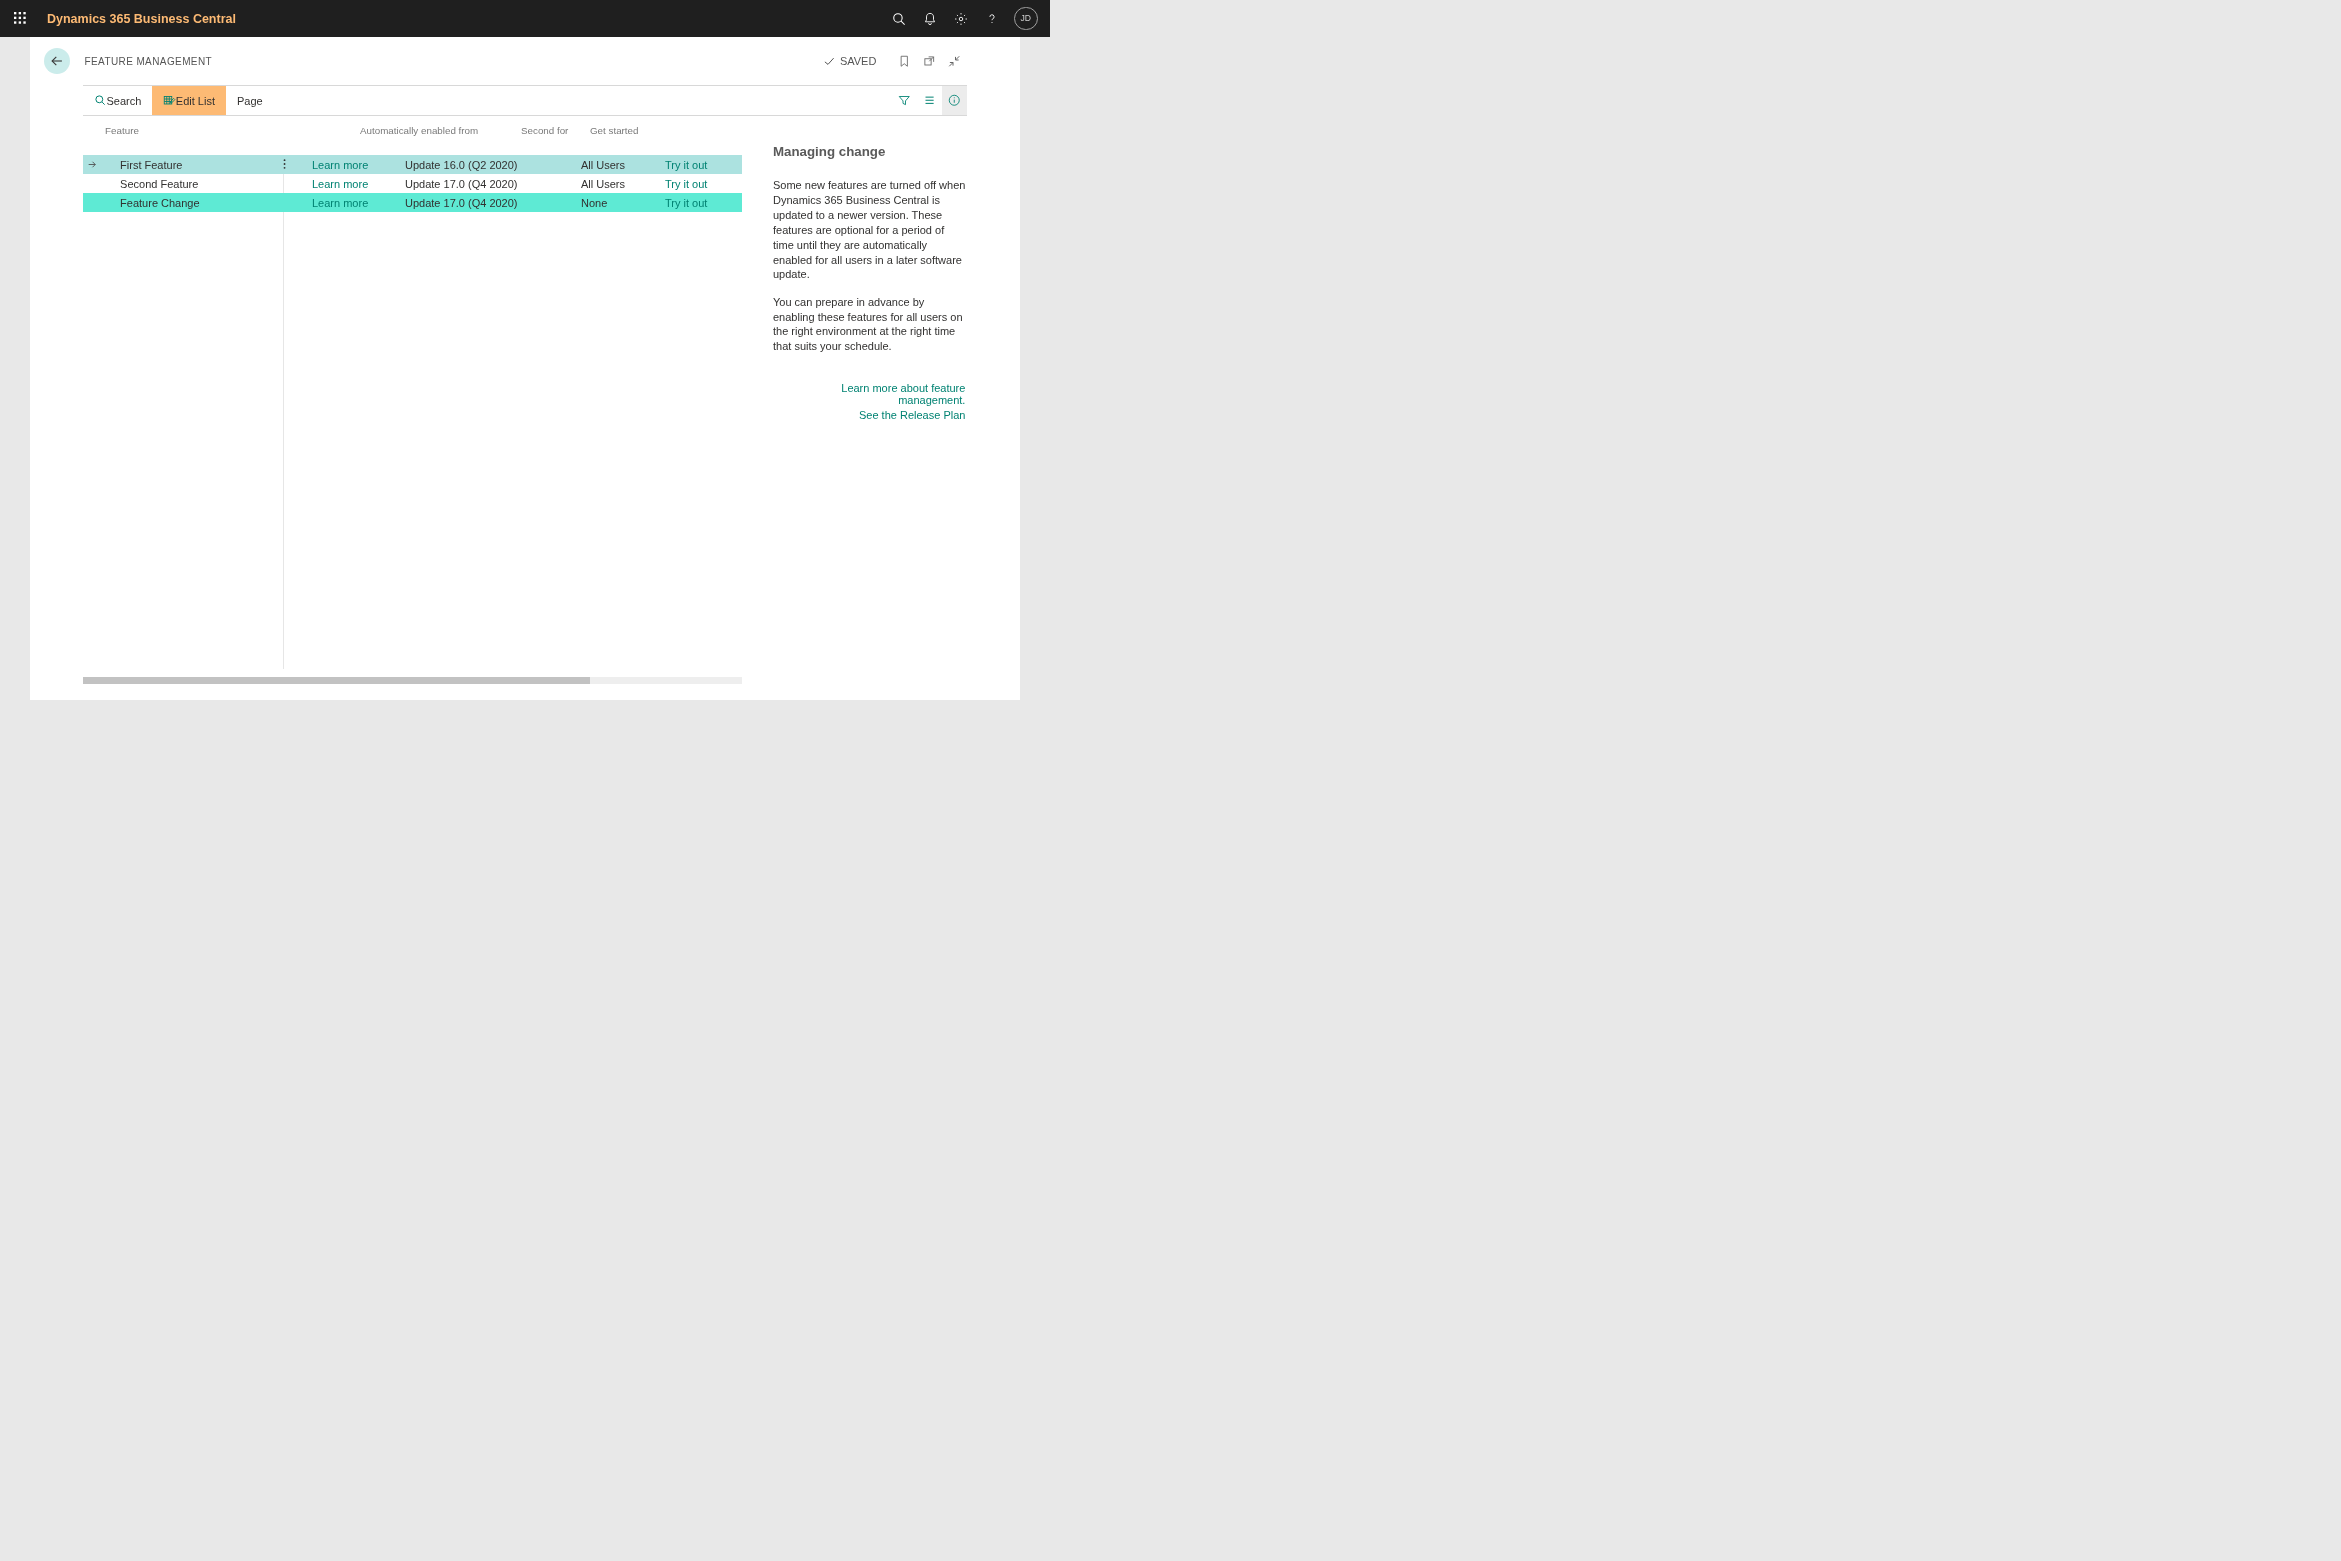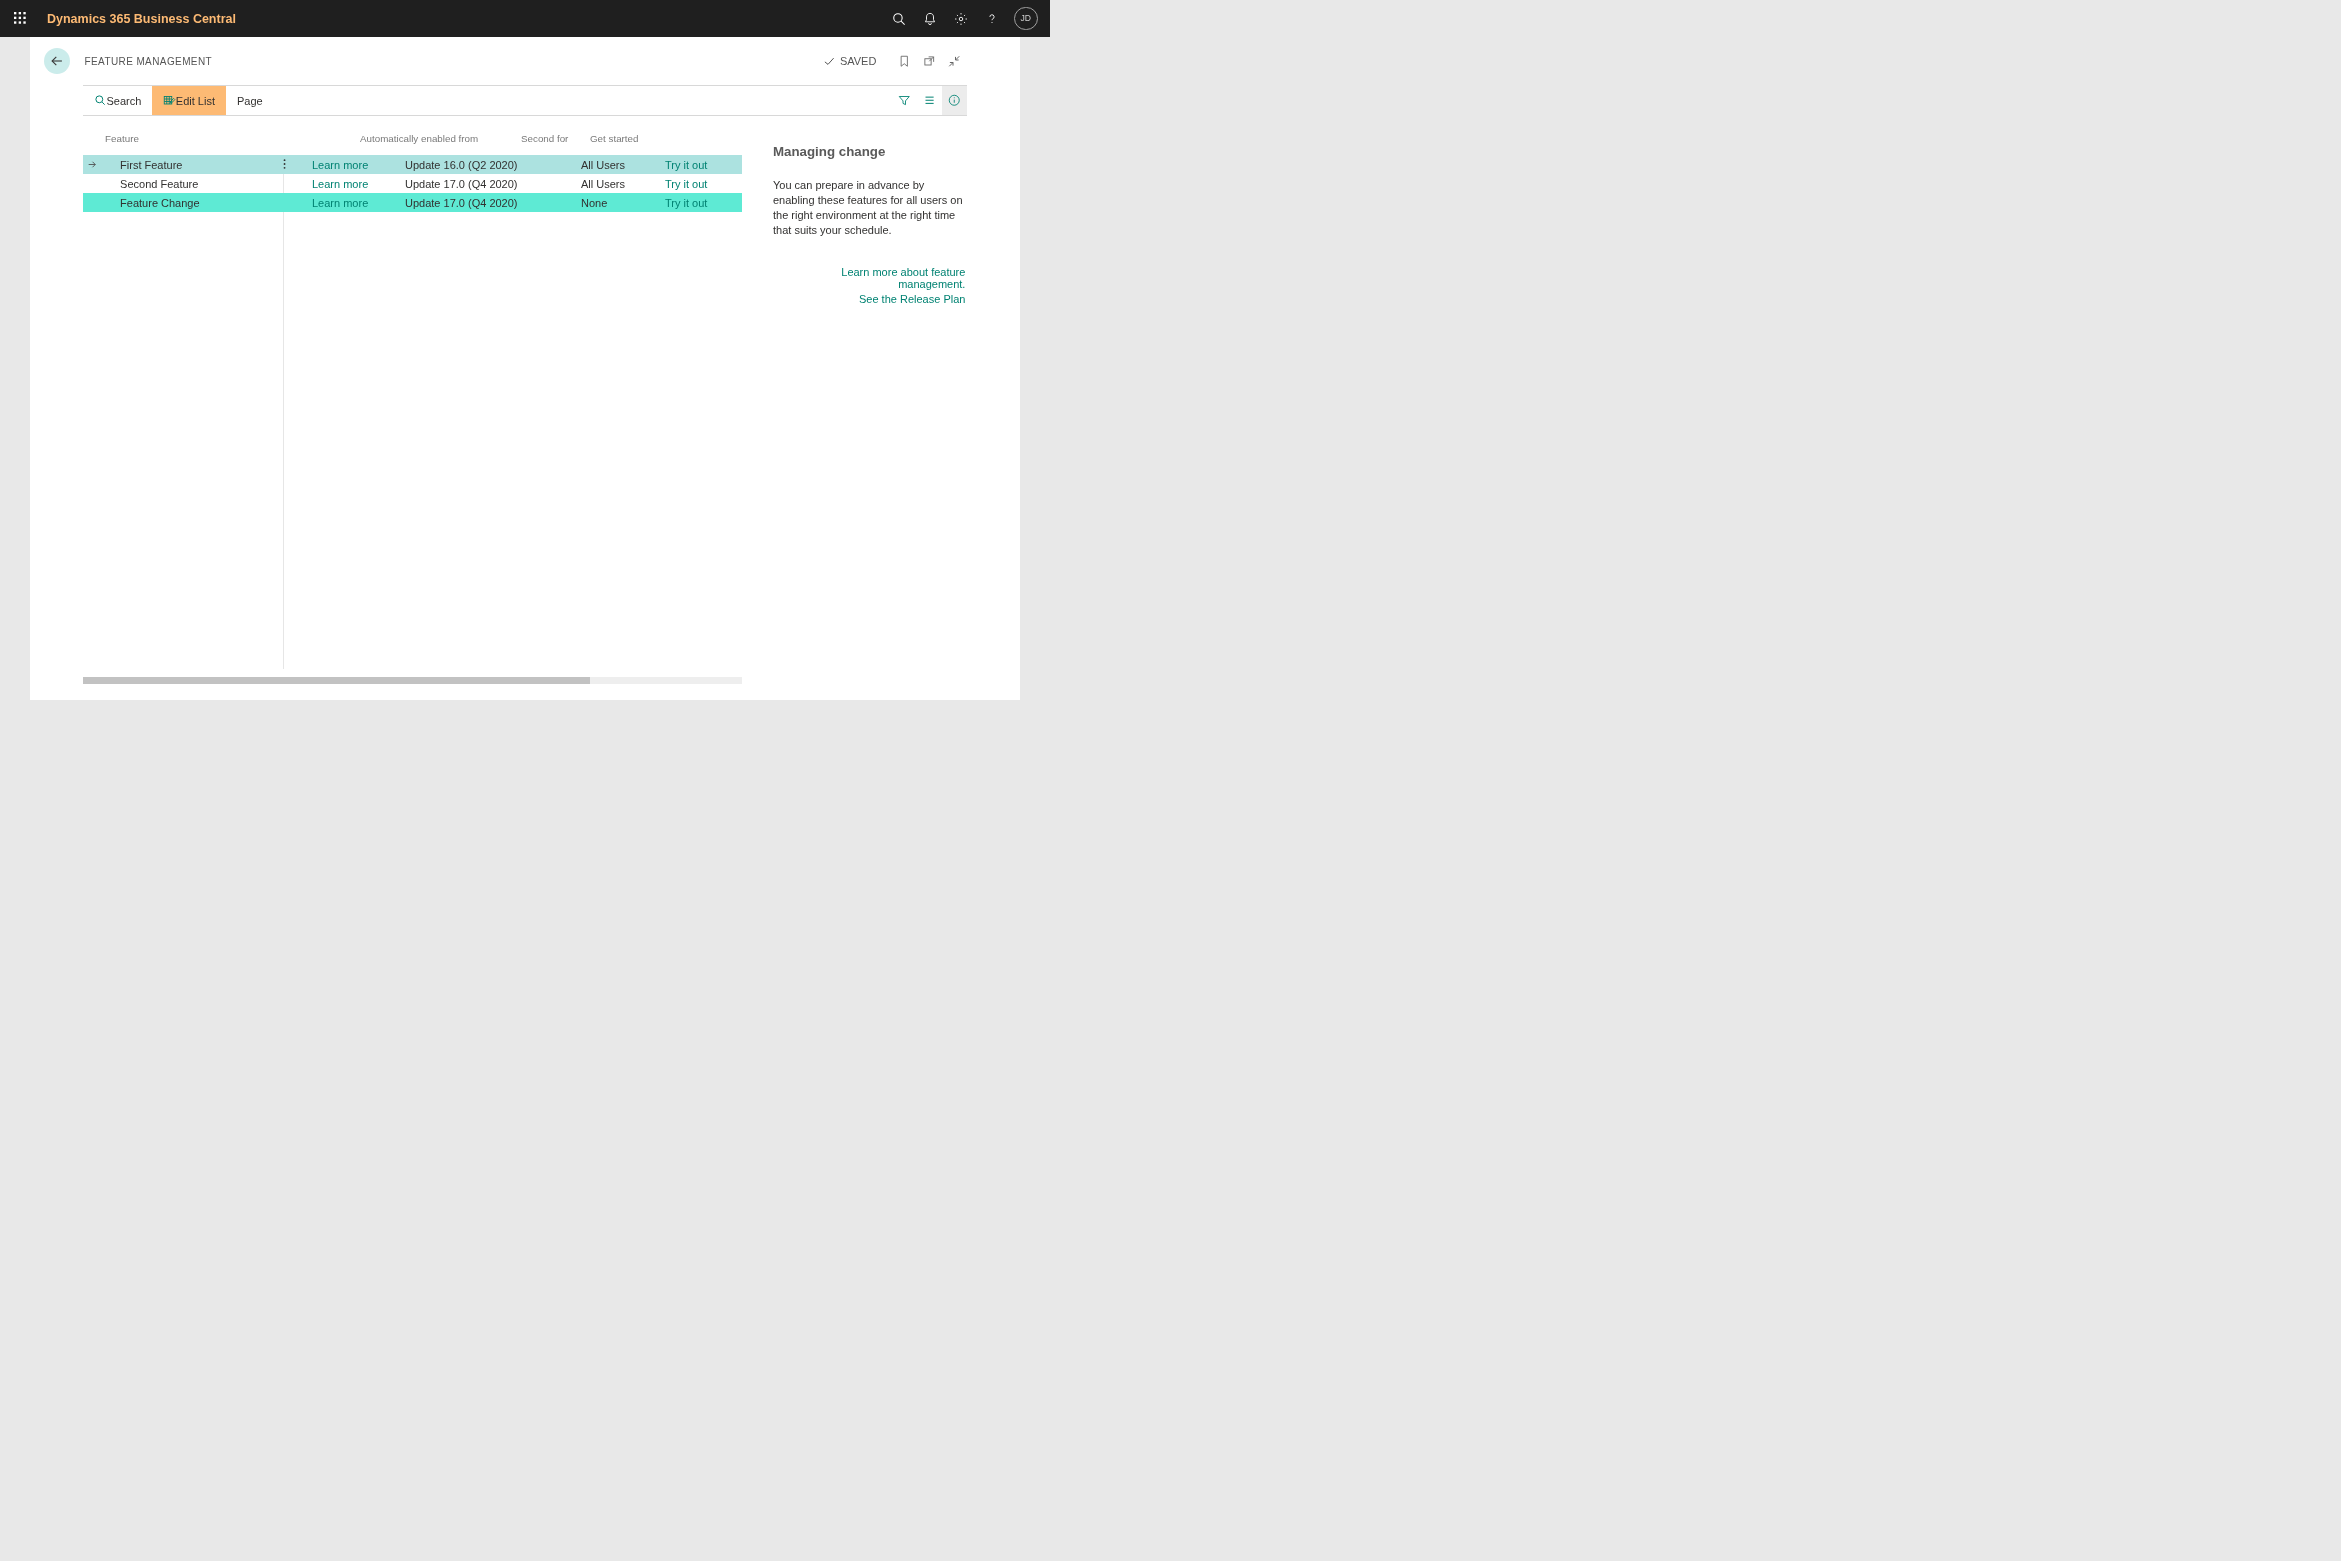--- a/index.html
+++ b/index.html
@@ -145,21 +145,21 @@
   }
   .grid-table {
     flex: 1;
     position: relative;
     overflow: hidden;
   }
   .thead-row {
     display: flex;
     height: 34px;
     align-items: flex-end;
-    padding-bottom: 11px;
+    padding-bottom: 19px;
     font-size: 9.8px;
     color: #7a7a7a;
   }
   .col-sel { width: 19px; flex-shrink: 0; }
   .col-feature { flex-basis: 180px; flex-shrink: 0; padding-left: 3.1px; }
   .col-learn { flex-basis: 78px; flex-shrink: 0; }
   .col-auto { flex-basis: 161px; flex-shrink: 0; }
   .col-enabled { flex-basis: 69px; flex-shrink: 0; text-align: left; }
   .col-get { flex-basis: 77px; flex-shrink: 0; }
   .divider-v {
@@ -424,20 +424,21 @@
             <div class="col-get"><span class="link">Try it out</span></div>
           </div>
         </div>
         <div class="hscroll">
           <div class="hscroll-thumb"></div>
         </div>
       </div>
 
       <div class="factbox">
         <h2>Managing change</h2>
+        <p>Some new features are turned off when Dynamics 365 Business Central is updated to a newer version. These features are optional for a period of time until they are automatically enabled for all users in a later software update.</p>
         <p>You can prepare in advance by enabling these features for all users on the right environment at the right time that suits your schedule.</p>
         <div class="links">
           <a>Learn more about feature management.</a>
           <a>See the Release Plan</a>
         </div>
       </div>
     </div>
   </div>
 </div>
 

